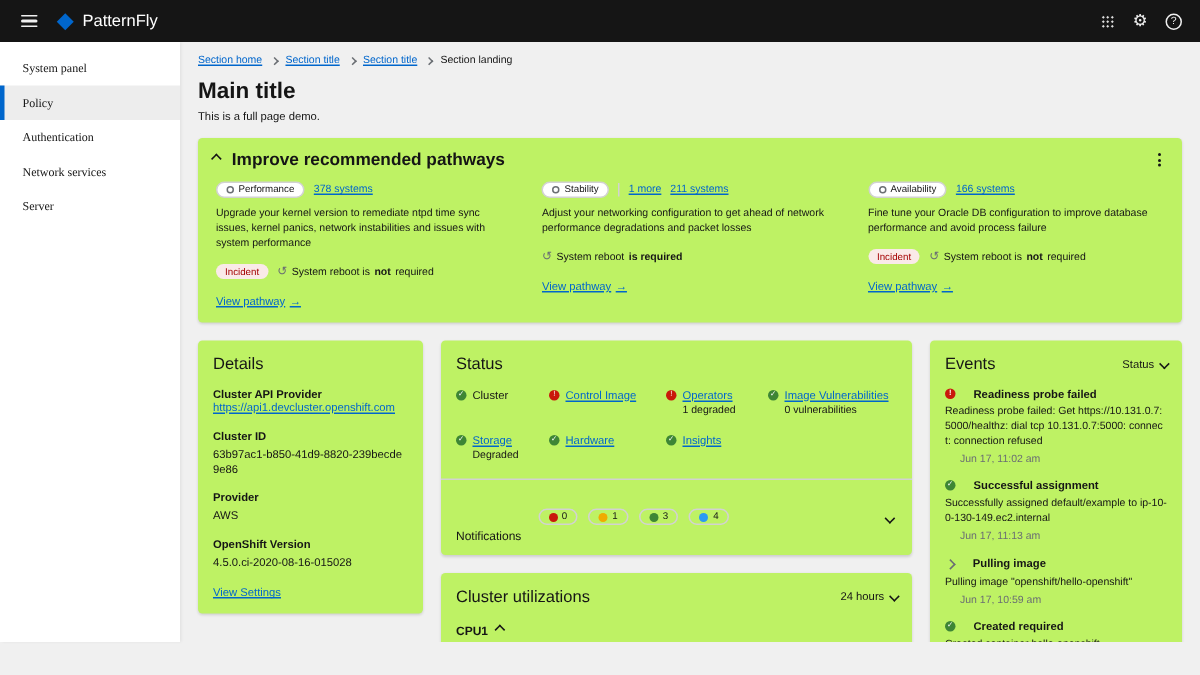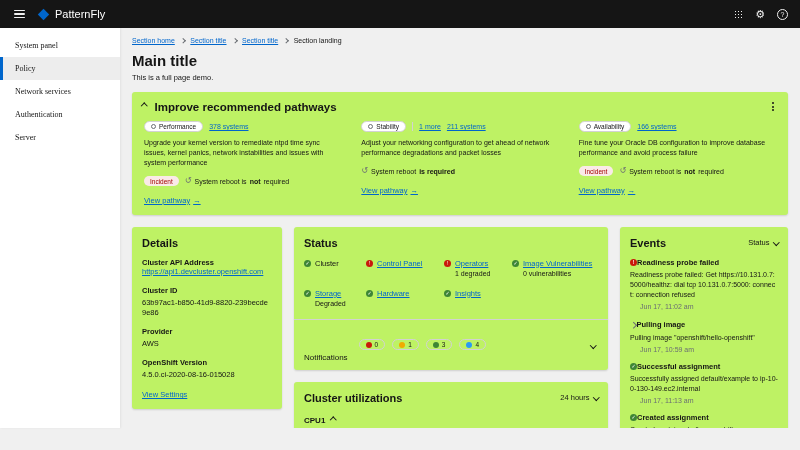--- a/index.html
+++ b/index.html
@@ -58,21 +58,21 @@
   .label-danger { background:#faeae8; color:#a30000; font-size:6.5px; padding:1.5px 6px; border-radius:8px; }
   .reboot { display:inline-flex; align-items:center; gap:3px; font-size:7px; }
   .reboot .ric { color:#6a6e73; font-size:8px; line-height:1; }
   .pw-link { display:inline-flex; align-items:center; gap:3px; font-size:7.5px; margin-top:9px; }
 
   
   .lower { display:grid; grid-template-columns:150px 1fr 168px; gap:12px; margin-top:12px; align-items:start; }
   .colstack { display:flex; flex-direction:column; gap:12px; min-width:0; }
 
   .details { padding:10px; }
-  .card-title { font-size:11px; font-weight:bold; }
+  .card-title { font-size:11px; font-weight:normal; }
   .field { margin-top:9px; }
   .f-label { font-weight:bold; font-size:7.5px; }
   .f-value { font-size:7.5px; margin-top:3px; word-break:break-all; line-height:1.35; }
   .view-settings { display:inline-block; font-size:7.5px; margin-top:10px; }
 
   .statuscard { padding:10px 0 0 0; }
   .status-inner { padding:0 10px; }
   .st-grid { display:grid; grid-template-columns:58px 74px 64px 1fr; row-gap:12px; column-gap:4px; margin-top:10px; }
   .st-head { display:flex; align-items:center; gap:4px; font-size:7.5px; white-space:nowrap; }
   .st-ic { width:7px; height:7px; border-radius:50%; color:#fff; font-size:5px; line-height:7px; text-align:center; display:inline-block; flex:0 0 auto; }
@@ -90,21 +90,21 @@
   .dropdown { display:inline-flex; align-items:center; gap:4px; font-size:7.5px; cursor:pointer; color:#151515; }
   .cpu-row { display:flex; align-items:center; gap:6px; margin-top:12px; font-size:8px; font-weight:bold; }
   .chart-row { display:flex; margin-top:10px; }
   .metric-label { width:92px; font-size:7px; padding-top:4px; flex:0 0 auto; }
   .ticks { width:24px; flex:0 0 auto; text-align:right; padding-right:4px; font-size:6.5px; color:#151515; display:flex; flex-direction:column; gap:4px; }
   .plot { flex:1; height:34px; }
 
   .eventscard { padding:10px; }
   .ev-headrow { display:flex; align-items:center; justify-content:space-between; }
   .ev { margin-top:9px; }
-  .ev-title { display:flex; align-items:center; gap:0; font-size:7.5px; font-weight:bold; }
+  .ev-title { display:flex; align-items:center; gap:12px; font-size:7.5px; font-weight:bold; }
   .ev-body { font-size:7px; line-height:1.45; margin-top:3px; word-break:break-all; }
   .ev-time { font-size:7px; color:#6a6e73; margin-top:3px; padding-left:10px; }
   .ev-chev { color:#6a6e73; padding:1px; }
 </style>
 </head>
 <body>
 
 <div class="app">
 
   <header class="masthead">
@@ -126,22 +126,22 @@
       <span class="gear">⚙</span>
       <span class="help">?</span>
     </div>
   </header>
 
   <div class="frame">
 
     <nav class="sidebar">
       <div class="nav-item">System panel</div>
       <div class="nav-item active">Policy</div>
+      <div class="nav-item">Authentication</div>
       <div class="nav-item">Network services</div>
-      <div class="nav-item">Authentication</div>
       <div class="nav-item">Server</div>
     </nav>
 
     <main class="main">
 
       <div class="breadcrumb">
         <a class="blue">Section home</a>
         <span class="crumb-sep"></span>
         <a class="blue">Section title</a>
         <span class="crumb-sep"></span>
@@ -239,21 +239,21 @@
           </div>
 
         </div>
       </section>
 
       <div class="lower">
 
         <div class="colstack">
           <section class="card details">
             <div class="card-title">Details</div>
-            <div class="field"><div class="f-label">Cluster API Address</div><a class="f-value blue">https://api1.devcluster.openshift.com</a></div>
+            <div class="field"><div class="f-label">Cluster API Provider</div><a class="f-value blue">https://api1.devcluster.openshift.com</a></div>
             <div class="field">
                 <div class="f-label">Cluster ID</div>
                 <div class="f-value">63b97ac1-b850-41d9-8820-239becde9e86</div>
               </div>
             <div class="field">
                 <div class="f-label">Provider</div>
                 <div class="f-value">AWS</div>
               </div>
             <div class="field">
                 <div class="f-label">OpenShift Version</div>
@@ -271,21 +271,21 @@
               <div class="st-grid">
                 <div>
                   <div class="st-head">
                       <span class="st-ic ok">✓</span>
                       <span>Cluster</span>
                     </div>
                 </div>
                 <div>
                   <div class="st-head">
                       <span class="st-ic bad">!</span>
-                      <a class="blue">Control Panel</a>
+                      <a class="blue">Control Image</a>
                     </div>
                 </div>
                 <div>
                   <div class="st-head">
                       <span class="st-ic bad">!</span>
                       <a class="blue">Operators</a>
                     </div>
                   <div class="st-sub">1 degraded</div>
                 </div>
                 <div>
@@ -380,40 +380,40 @@
               <div class="ev-title">
                   <span class="st-ic bad">!</span>
                   <span>Readiness probe failed</span>
                 </div>
               <div class="ev-body">Readiness probe failed: Get https://10.131.0.7:5000/healthz: dial tcp 10.131.0.7:5000: connect: connection refused</div>
               <div class="ev-time">Jun 17, 11:02 am</div>
             </div>
 
             <div class="ev">
               <div class="ev-title">
+                  <span class="st-ic ok">✓</span>
+                  <span>Successful assignment</span>
+                </div>
+              <div class="ev-body">Successfully assigned default/example to ip-10-0-130-149.ec2.internal</div>
+              <div class="ev-time">Jun 17, 11:13 am</div>
+            </div>
+
+            <div class="ev">
+              <div class="ev-title">
                   <span class="ev-chev"><span class="chev right"></span></span>
                   <span>Pulling image</span>
                 </div>
               <div class="ev-body">Pulling image "openshift/hello-openshift"</div>
               <div class="ev-time">Jun 17, 10:59 am</div>
             </div>
 
             <div class="ev">
               <div class="ev-title">
                   <span class="st-ic ok">✓</span>
-                  <span>Successful assignment</span>
-                </div>
-              <div class="ev-body">Successfully assigned default/example to ip-10-0-130-149.ec2.internal</div>
-              <div class="ev-time">Jun 17, 11:13 am</div>
-            </div>
-
-            <div class="ev">
-              <div class="ev-title">
-                  <span class="st-ic ok">✓</span>
-                  <span>Created assignment</span>
+                  <span>Created required</span>
                 </div>
               <div class="ev-body">Created container hello-openshift</div>
               <div class="ev-time">Jun 17, 10:45 am</div>
             </div>
           </section>
         </div>
 
       </div>
     </main>
   </div>

